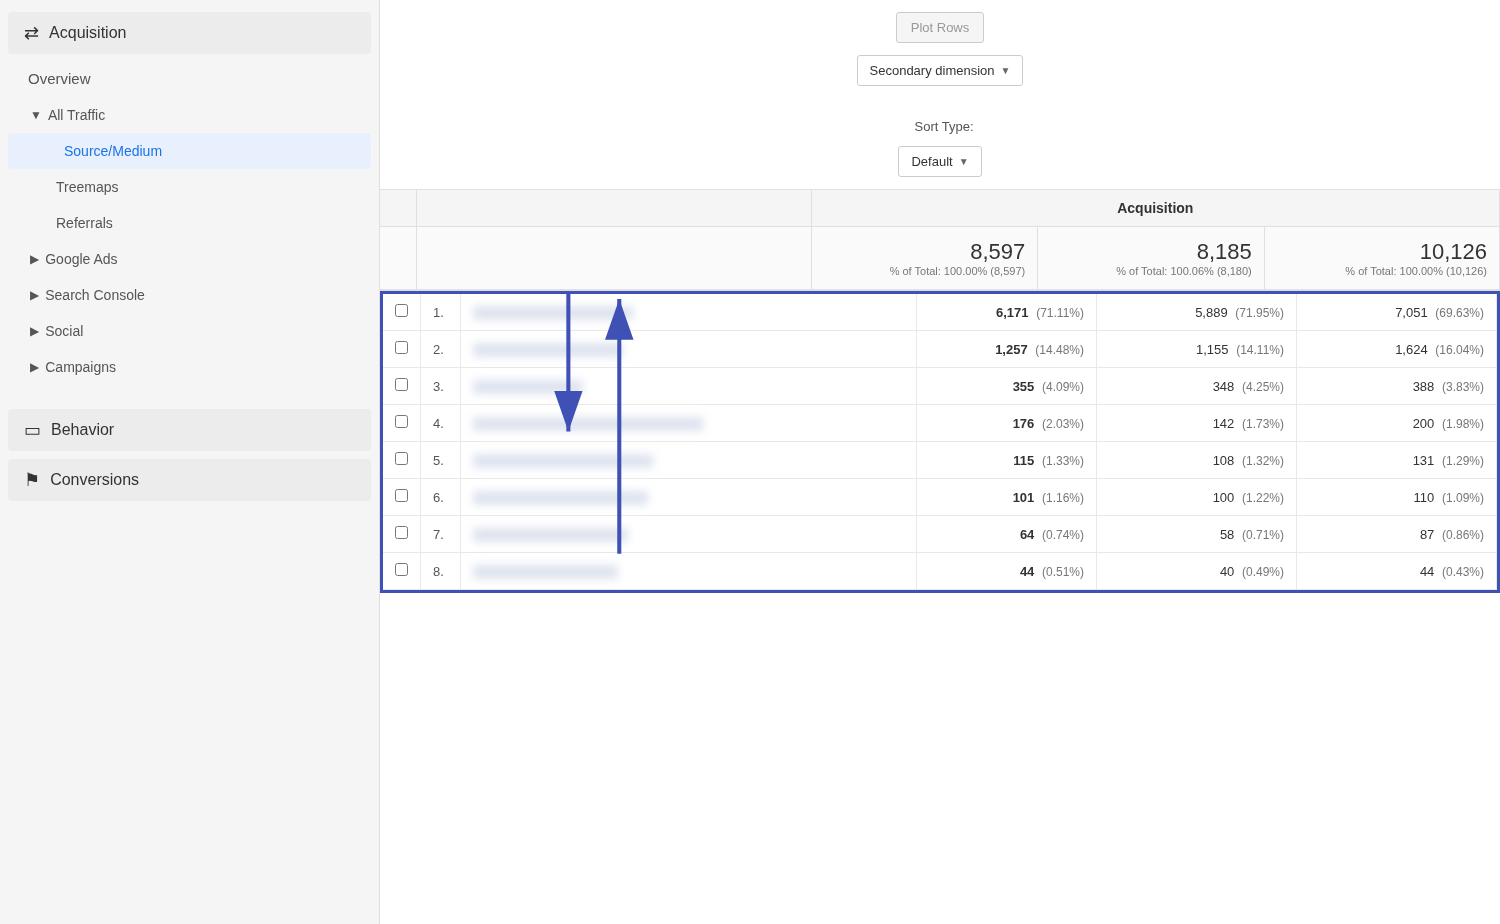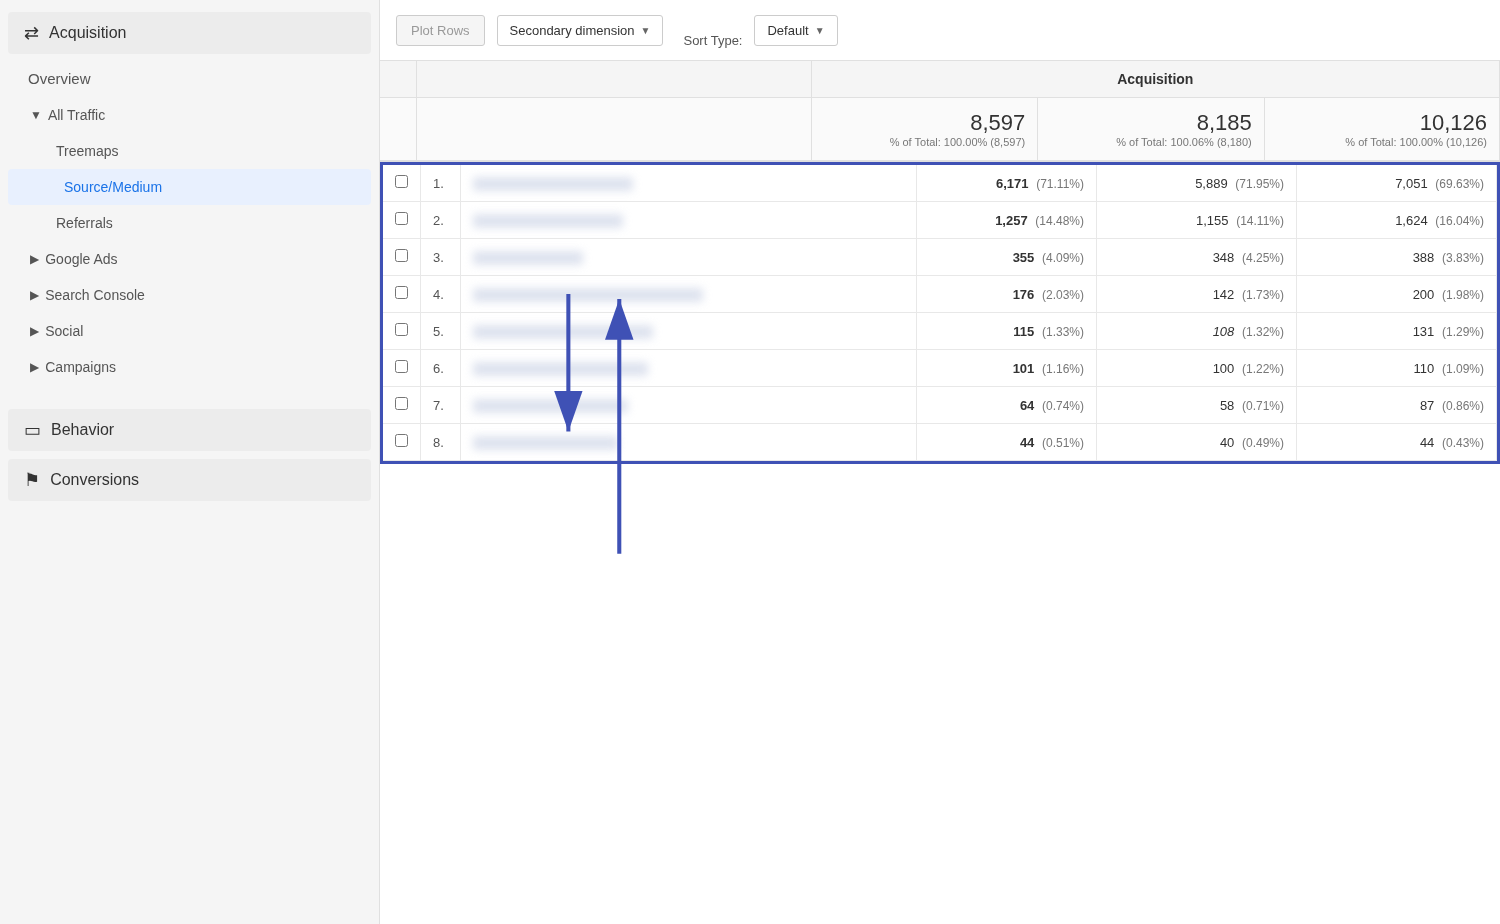--- a/index.html
+++ b/index.html
@@ -41,20 +41,21 @@
     }
 
     
     .toolbar {
       display: flex;
       align-items: center;
       padding: 12px 16px;
       border-bottom: 1px solid #e0e0e0;
       gap: 12px;
       background: #fff;
+      flex-direction: column;
     }
     .btn-plot-rows {
       padding: 7px 14px;
       border: 1px solid #ccc;
       border-radius: 3px;
       background: #f5f5f5;
       color: #999;
       font-size: 13px;
       cursor: not-allowed;
     }
@@ -179,25 +180,25 @@
 
   <div class="sidebar-section">
     <div class="sidebar-item sidebar-sub" style="padding-left:28px;">
       <span>Overview</span>
     </div>
     <div class="sidebar-item sidebar-sub" style="padding-left:30px; font-size:14px;">
       <span style="margin-right:6px; font-size:12px;">▼</span>
       <span>All Traffic</span>
     </div>
     <div class="sidebar-sub" style="padding-left:0;">
+      <div class="sidebar-item active-link" style="padding-left:56px; color:#1a73e8; background:#e8f0fe; border-radius:4px; margin:0 8px;">
+        <span>Source/Medium</span>
+      </div>
       <div class="sidebar-item" style="padding-left:56px;">
         <span>Treemaps</span>
-      </div>
-      <div class="sidebar-item active-link" style="padding-left:56px; color:#1a73e8; background:#e8f0fe; border-radius:4px; margin:0 8px;">
-        <span>Source/Medium</span>
       </div>
       <div class="sidebar-item" style="padding-left:56px;">
         <span>Referrals</span>
       </div>
     </div>
 
     <div class="sidebar-expandable">
       <span class="chevron">▶</span>
       <span>Google Ads</span>
     </div>
@@ -371,21 +372,21 @@
     </td>
     <td class="num-col" style="border-right:1px solid #e8e8e8; width:40px; color:#555;">5.</td>
     <td class="source-col" style="border-right:1px solid #e8e8e8; min-width:280px;">
       <span class="blurred-text" style="width:180px;">&nbsp;</span>
     </td>
     <td class="metric-col" style="border-right:1px solid #e8e8e8; width:180px;">
       <span class="metric-val">115</span>
       <span class="metric-pct">(1.33%)</span>
     </td>
     <td class="metric-col" style="border-right:1px solid #e8e8e8; width:200px;">
-      <span class="metric-val" style="font-weight:400;font-style:italic;">108</span>
+      <span class="metric-val" style="font-weight:400;">108</span>
       <span class="metric-pct">(1.32%)</span>
     </td>
     <td class="metric-col" style="width:200px;">
       <span class="metric-val" style="font-weight:400;">131</span>
       <span class="metric-pct">(1.29%)</span>
     </td>
   </tr>
               <tr class="data-row">
     <td class="check-col" style="border-right:1px solid #e8e8e8; width:36px;">
       <input type="checkbox" style="">

